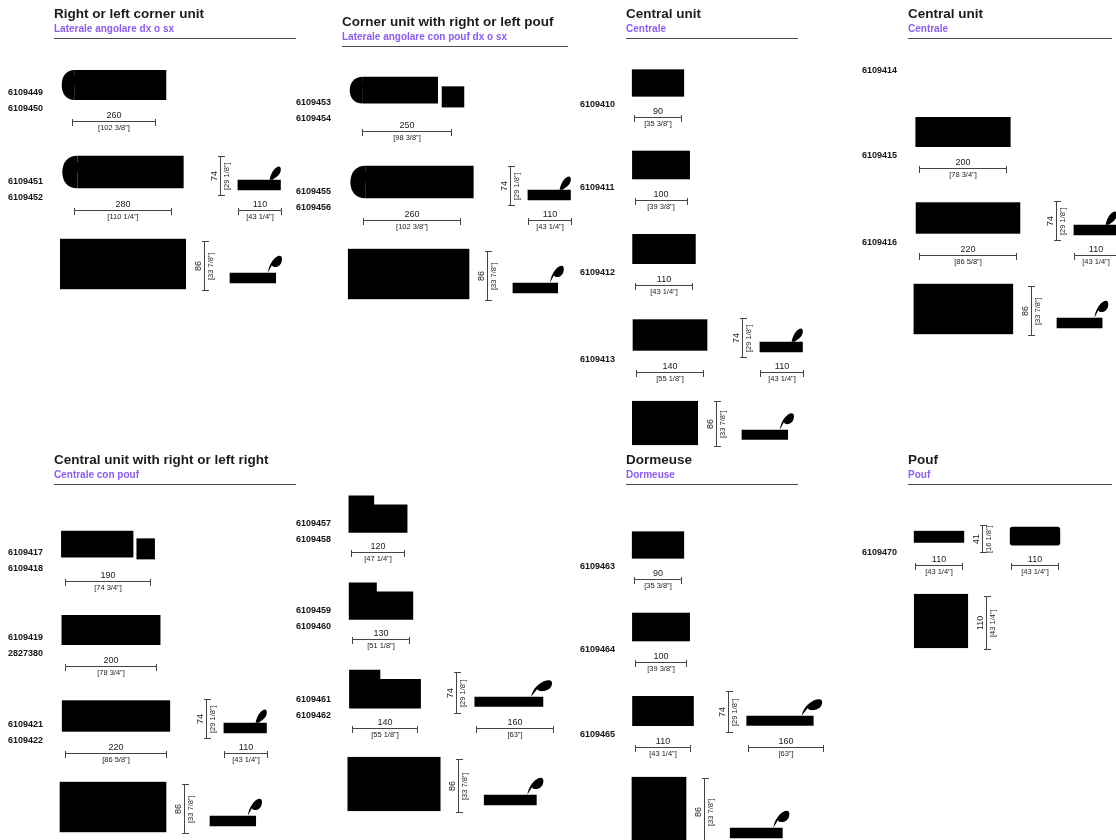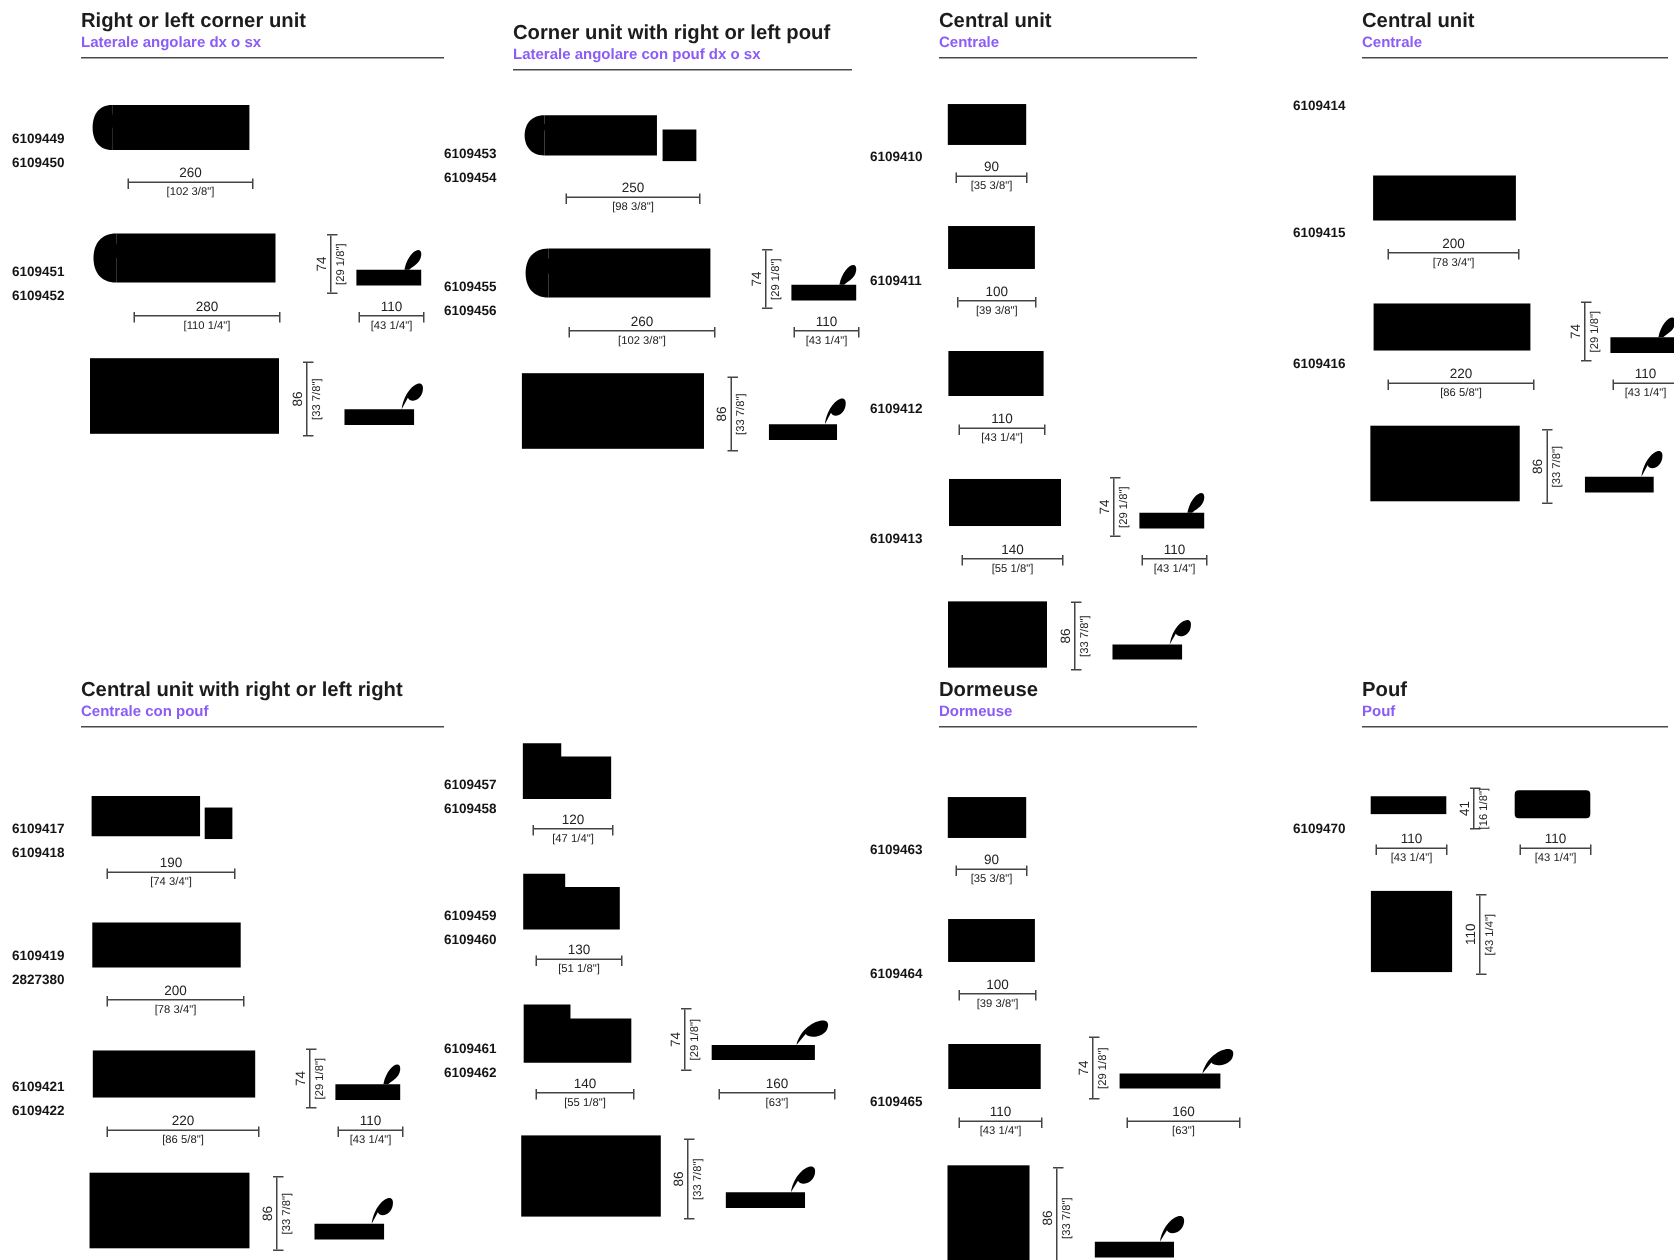--- a/index.html
+++ b/index.html
@@ -7,21 +7,21 @@
   body { font-family:"Liberation Sans", sans-serif; color:#1a1a1a; }
   .page { position:relative; width:1116px; height:840px; background:#fff; overflow:hidden; }
   .section { position:absolute; }
   .sec-header { margin-left:46px; padding-bottom:4px; border-bottom:1.5px solid #4a4a4a;font-weight:bold; }
   .sec-title { font-size:13.5px; color:#1c1c1c; white-space:nowrap; }
   .sec-sub { font-size:10px; color:#8b5cf6; white-space:nowrap; margin-top:2px; }
   .sec-body { margin-top:24px; }
   .section.lower .sec-body { margin-top:40px; }
   .row { display:flex; align-items:flex-end; margin-bottom:16px; }
   .codes { flex:none; width:50px; font-size:9px; font-weight:700; color:#141414; line-height:1.7; align-self:flex-end; padding-bottom:16px; }
-  .fig { display:flex; flex-direction:column; align-items:flex-end; }
+  .fig { display:flex; flex-direction:column; align-items:center; }
   .draw { display:block; }
   .hdim { margin-top:3px; text-align:center; }
   .hnum { font-size:9px; color:#222; }
   .hline { position:relative; height:0; border-top:1px solid #444; margin:1px 2px; }
   .hline::before,.hline::after { content:""; position:absolute; top:-3.5px; width:1px; height:7px; background:#444; }
   .hline::before { left:-1px; } .hline::after { right:-1px; }
   .hinch { font-size:7.5px; color:#222; }
   .vdim { flex:none; display:flex; align-items:stretch; margin:0 5px; }
   .vtext { writing-mode:vertical-rl; transform:rotate(180deg); display:flex; align-items:center; justify-content:center; color:#222; }
   .vnum { font-size:9px; }

